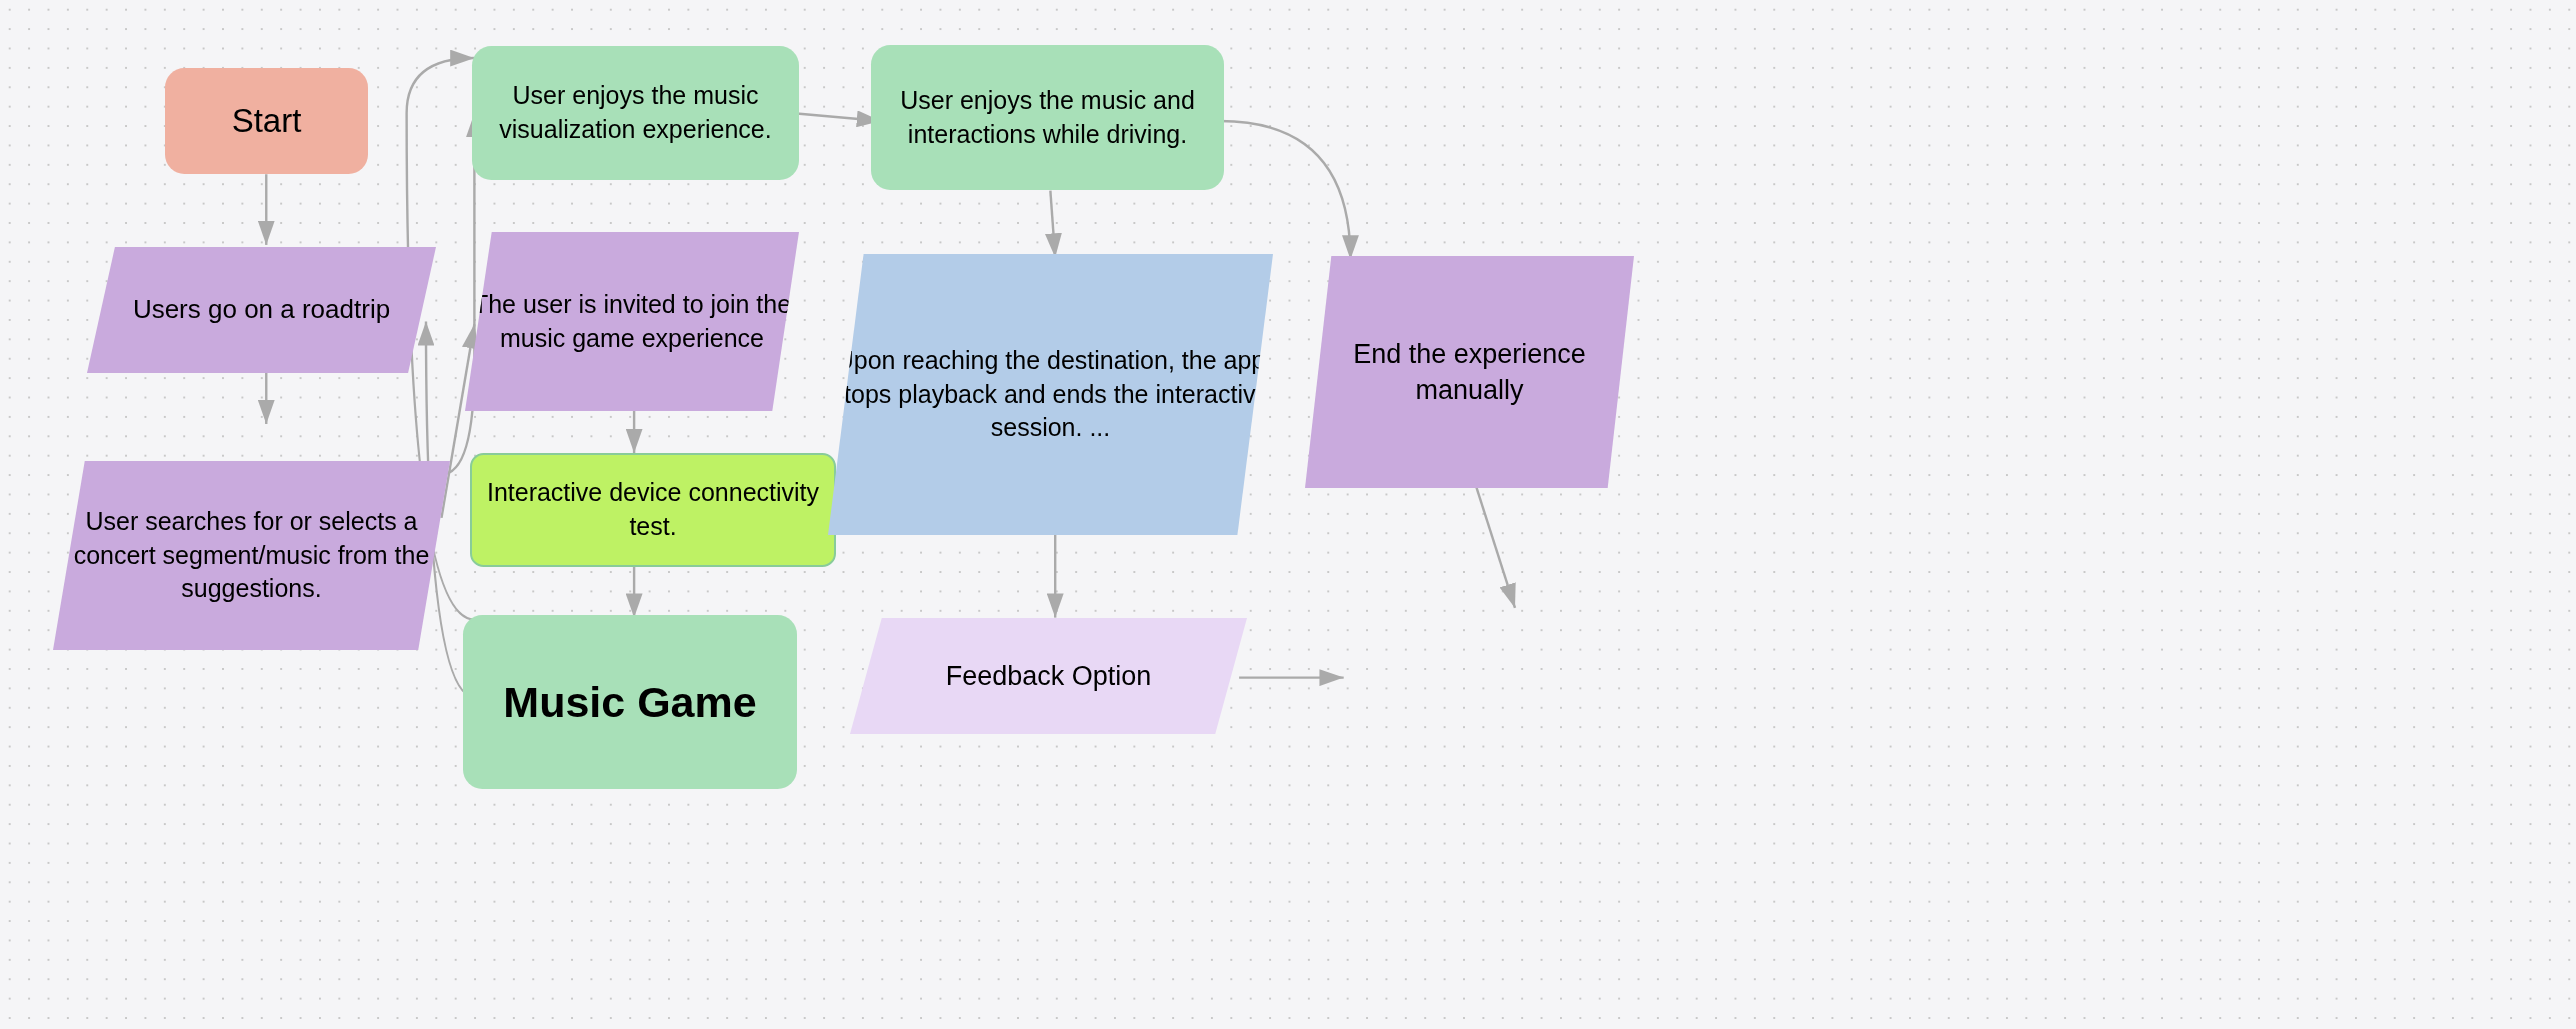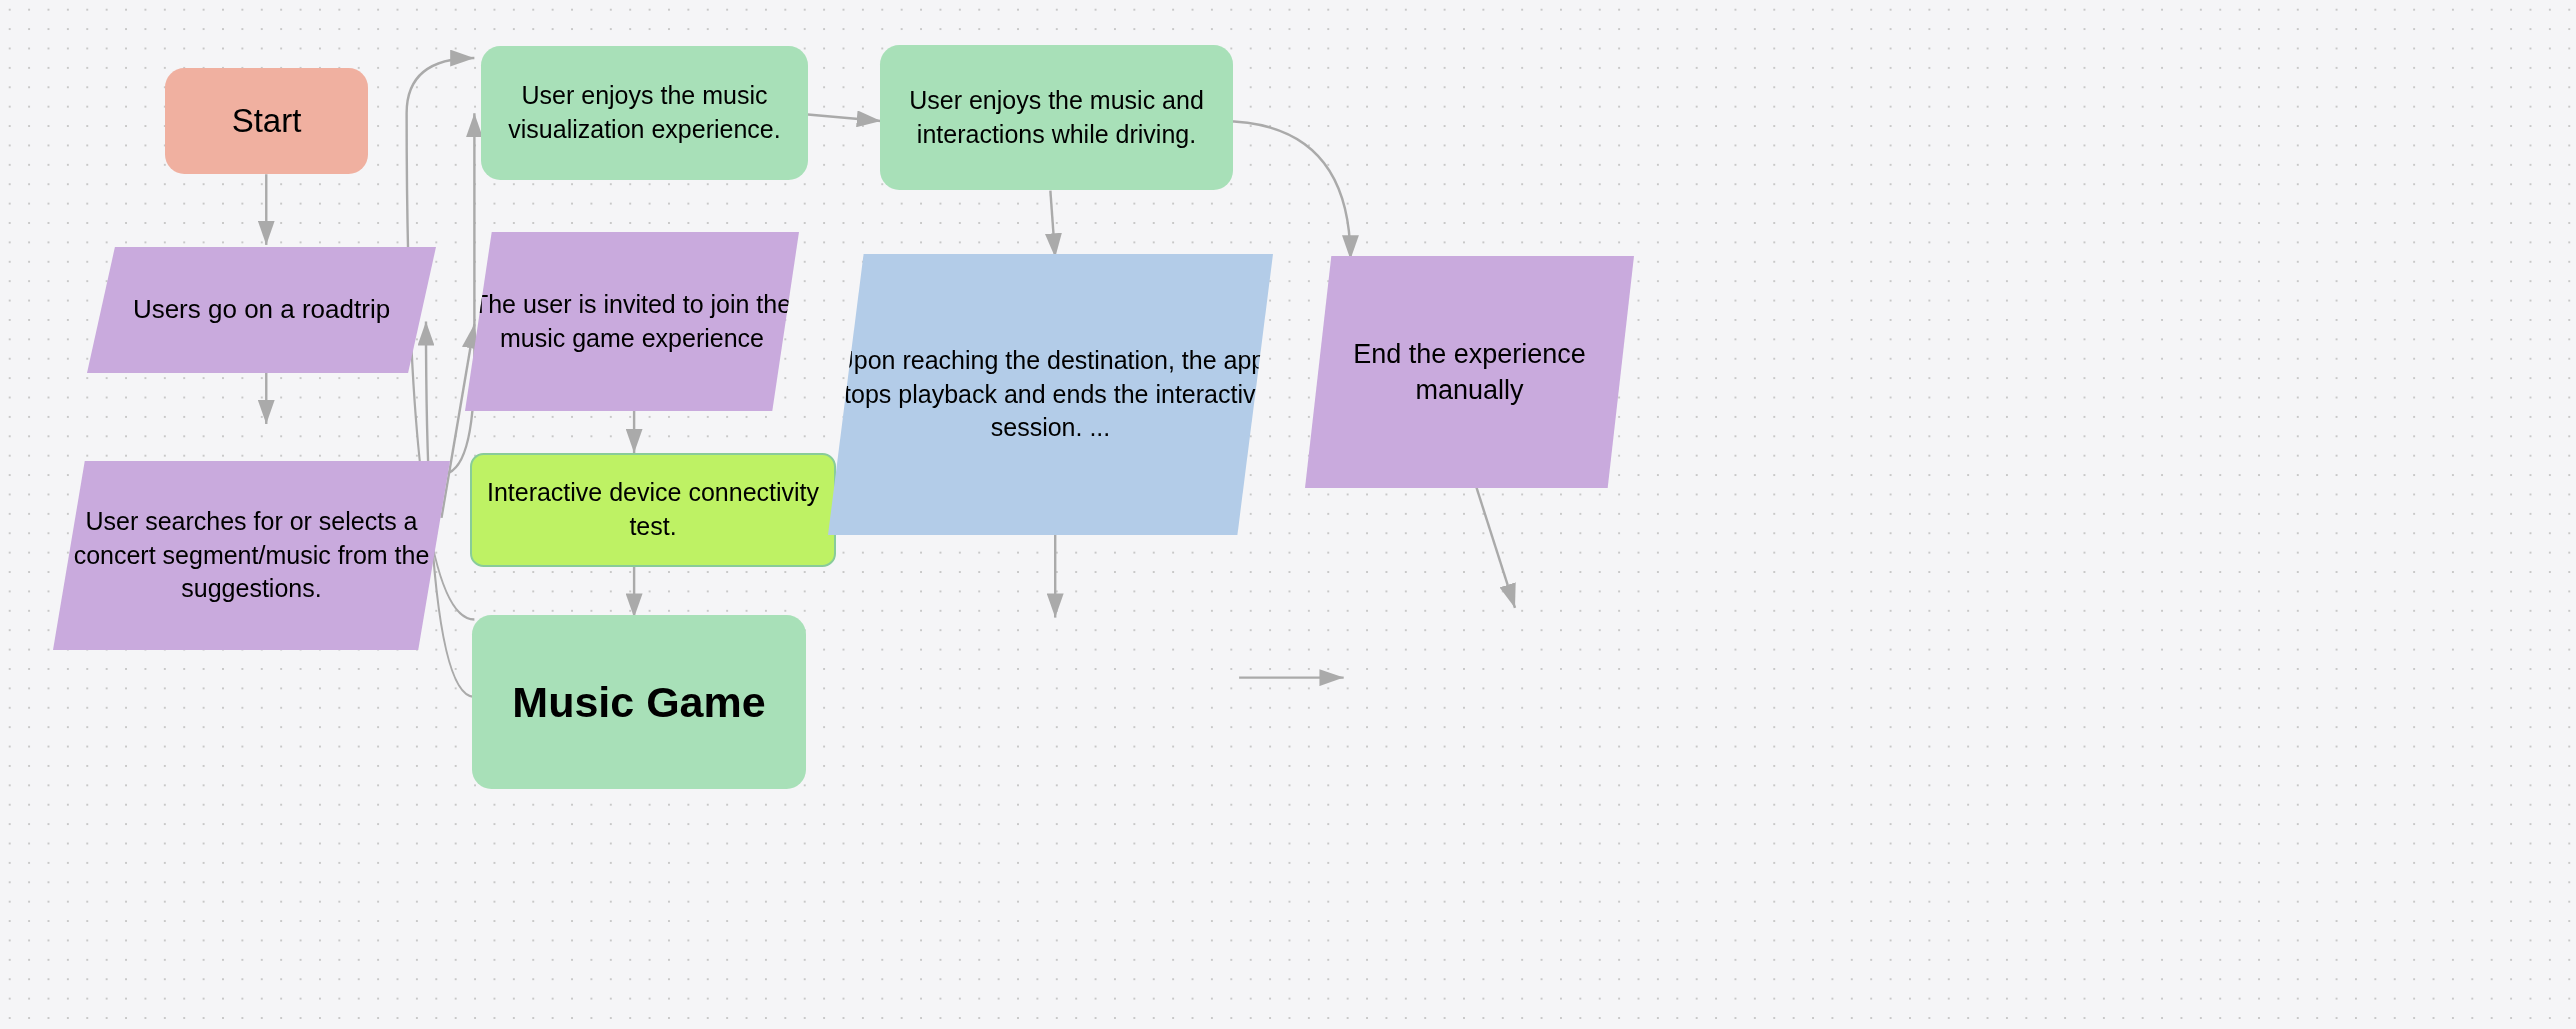--- a/index.html
+++ b/index.html
@@ -37,21 +37,21 @@
     .rounded-rect {
       border-radius: 19.4px;
     }
 
     
     .parallelogram {
       clip-path: polygon(8% 0%, 100% 0%, 92% 100%, 0% 100%);
     }
 
     
-    .green-bg { background-color: #a8e0b8; margin-left: 9px; }
+    .green-bg { background-color: #a8e0b8; }
     .purple-bg { background-color: #c9aadd; }
     .blue-bg { background-color: #b3cce8; }
     .pink-bg { background-color: #f0b0a0; }
     .white-border { background-color: white; border: 1.9px solid #88cc99; }
 
     
     .svg-overlay {
       position: absolute;
       top: 0;
       left: 0;
@@ -130,20 +130,23 @@
   </div>
 
   <div class="node rounded-rect green-bg" style="left:871px; top:45px; width:353px; height:145px; font-size:25px;">
     <span>User enjoys the music and interactions while driving.</span>
   </div>
 
   <div class="node parallelogram blue-bg" style="left:828px; top:254px; width:445px; height:281px; font-size:25px;">
     <span>Upon reaching the destination, the app stops playback and ends the interactive session.   ...</span>
   </div>
 
+  <div class="node parallelogram purple-bg" style="left:850px; top:618px; width:397px; height:116px; font-size:27px; background: #e8d8f5;">
+    <span>Feedback Option</span>
+  </div>
 
   <div class="node parallelogram purple-bg" style="left:1305px; top:256px; width:329px; height:232px; font-size:27px;">
     <span>End the experience manually</span>
   </div>
 
 
 </div>
 
 
 </body></html>

